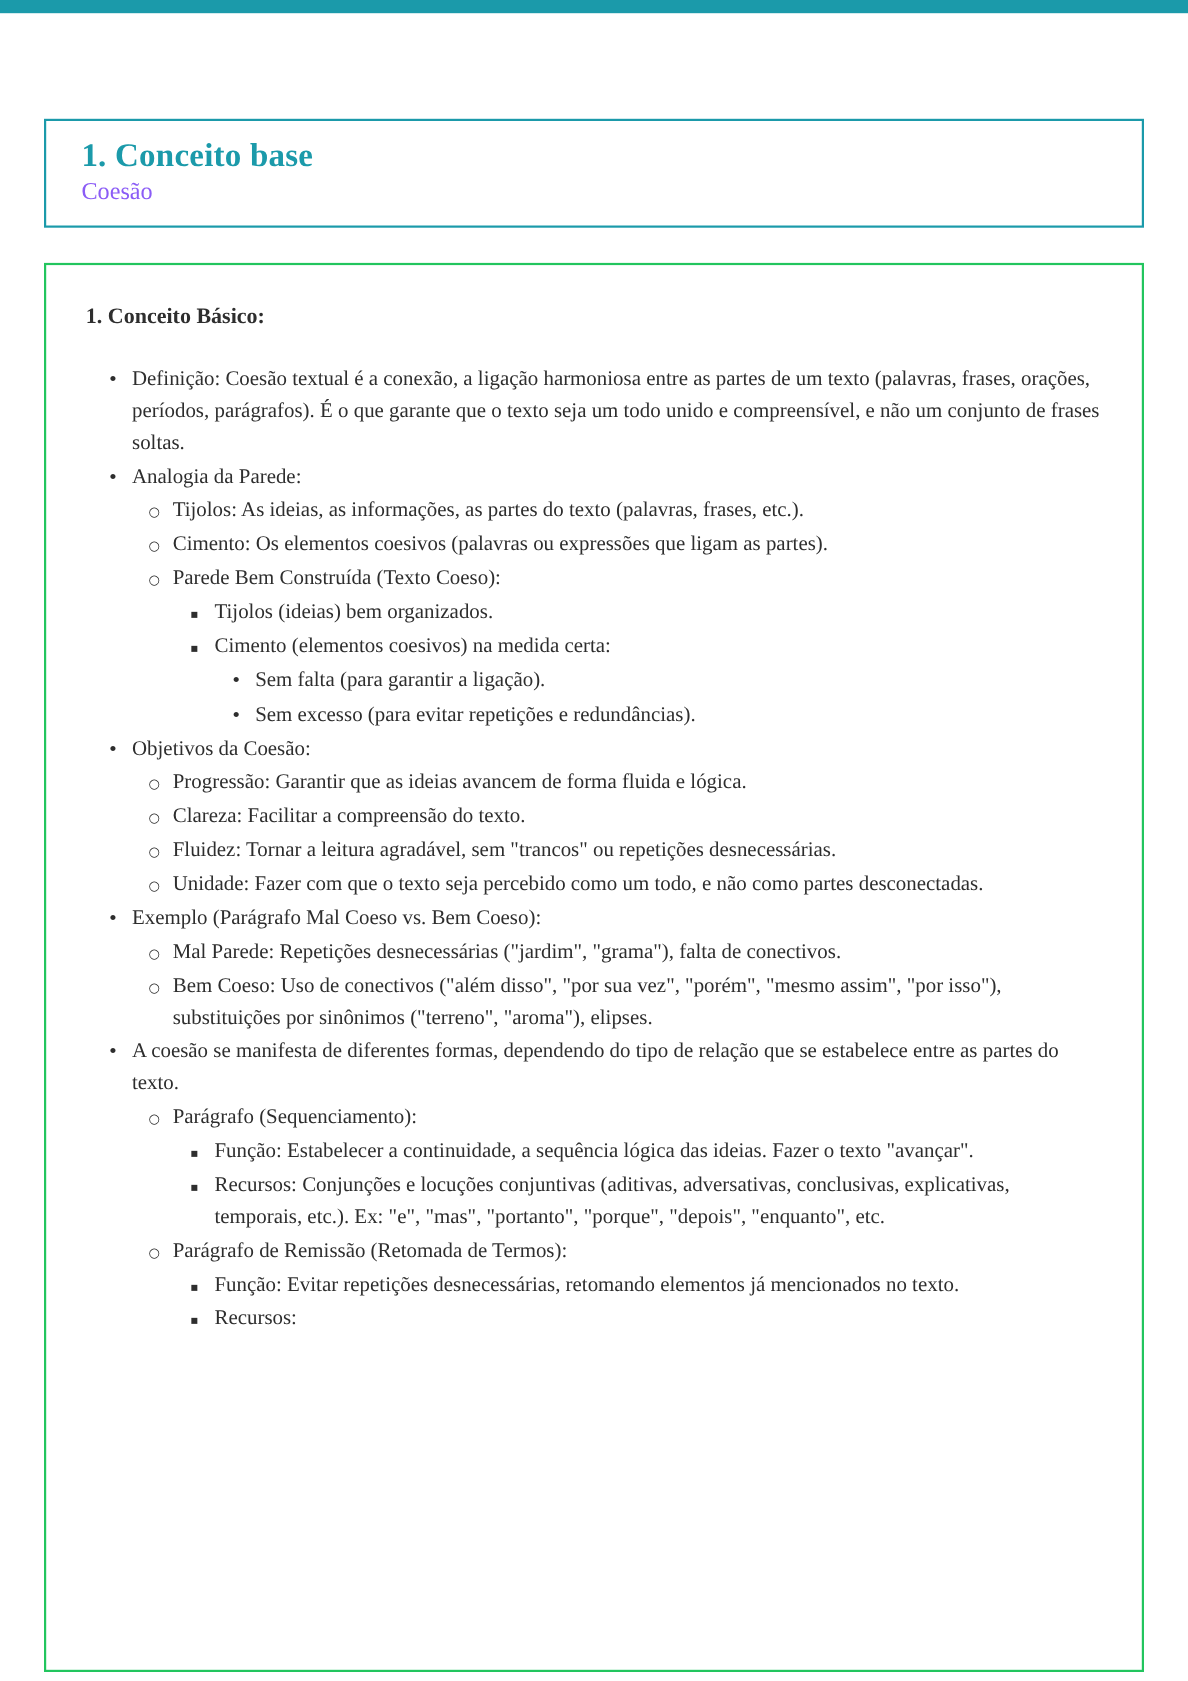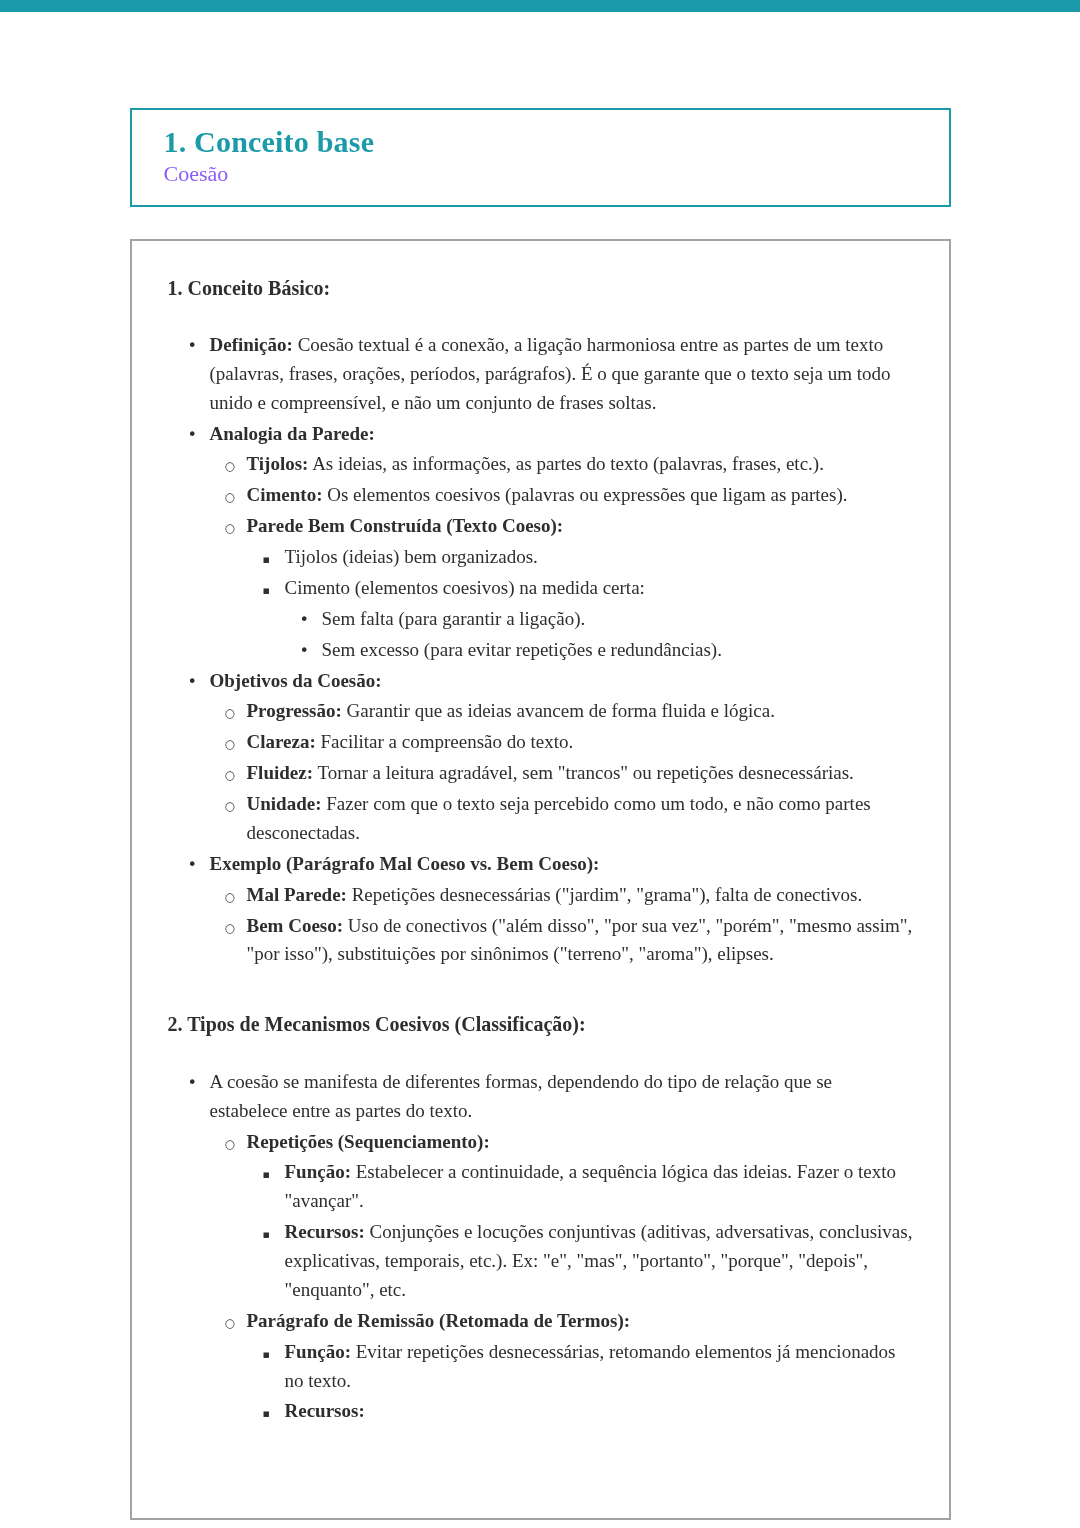--- a/index.html
+++ b/index.html
@@ -8,21 +8,21 @@
     background: #ffffff;
     font-family: "Liberation Serif", "DejaVu Serif", serif;
     color: #2e2e2e;
   }
   .topbar {
     width: 100%;
     height: 12px;
     background: #1b9aaa;
   }
   .wrap {
-    width: 821px;
+    width: 1000px;
     margin: 0 auto;
     box-sizing: border-box;
   }
   .title-box {
     border: 2px solid #1b9aaa;
     margin-top: 96px;
     padding: 14px 32px 16px 32px;
     box-sizing: border-box;
   }
   .title-box h1 {
@@ -32,21 +32,21 @@
     line-height: 1.2;
     font-weight: 700;
     letter-spacing: 0.2px;
   }
   .subtitle {
     font-size: 22px;
     line-height: 1.3;
     color: #8b5cf6;
   }
   .content-box {
-    border: 2px solid #a3a3a3;
+    border: 2px solid #22c55e;
     margin-top: 32px;
     margin-bottom: 8px;
     padding: 32px 36px 20px 36px;
     box-sizing: border-box;
     min-height: 1281px;
     font-size: 19px;
     line-height: 1.52;
   }
   .sec-heading {
     font-weight: 700;
@@ -68,21 +68,21 @@
   }
   .li.lvl1 { margin-left: 20px; }
   .li.lvl2 { margin-left: 57px; }
   .li.lvl3 { margin-left: 95px; }
   .li.lvl4 { margin-left: 132px; }
   .b1 { font-size: 16px; }
   .b2 { font-size: 12px; }
   .b3 { font-size: 11px; }
   .b4 { font-size: 16px; }
   .li-text { flex: 1 1 auto; }
-  .li-text strong { font-weight: 700; margin-top: 29px; }
+  .li-text strong { font-weight: 400; margin-top: 29px; }
 </style>
 </head>
 <body>
 
 <div class="topbar"></div>
 
 <div class="wrap">
 
   <section class="title-box">
     <h1>1. Conceito base</h1>
@@ -153,28 +153,27 @@
           <span class="li-text"><strong>Exemplo (Parágrafo Mal Coeso vs. Bem Coeso):</strong></span>
         </div>
         <div class="li lvl2">
           <span class="bullet b2">○</span>
           <span class="li-text"><strong>Mal Parede:</strong> Repetições desnecessárias ("jardim", "grama"), falta de conectivos.</span>
         </div>
         <div class="li lvl2">
           <span class="bullet b2">○</span>
           <span class="li-text"><strong>Bem Coeso:</strong> Uso de conectivos ("além disso", "por sua vez", "porém", "mesmo assim", "por isso"), substituições por sinônimos ("terreno", "aroma"), elipses.</span>
         </div>
-        <p class="sec-heading">2. Tipos de Mecanismos Coesivos (Classificação):</p>
         <div class="li lvl1">
           <span class="bullet b1">•</span>
           <span class="li-text">A coesão se manifesta de diferentes formas, dependendo do tipo de relação que se estabelece entre as partes do texto.</span>
         </div>
         <div class="li lvl2">
           <span class="bullet b2">○</span>
-          <span class="li-text"><strong>Repetições (Sequenciamento):</strong></span>
+          <span class="li-text"><strong>Parágrafo (Sequenciamento):</strong></span>
         </div>
         <div class="li lvl3">
           <span class="bullet b3">▪</span>
           <span class="li-text"><strong>Função:</strong> Estabelecer a continuidade, a sequência lógica das ideias. Fazer o texto "avançar".</span>
         </div>
         <div class="li lvl3">
           <span class="bullet b3">▪</span>
           <span class="li-text"><strong>Recursos:</strong> Conjunções e locuções conjuntivas (aditivas, adversativas, conclusivas, explicativas, temporais, etc.). Ex: "e", "mas", "portanto", "porque", "depois", "enquanto", etc.</span>
         </div>
         <div class="li lvl2">

